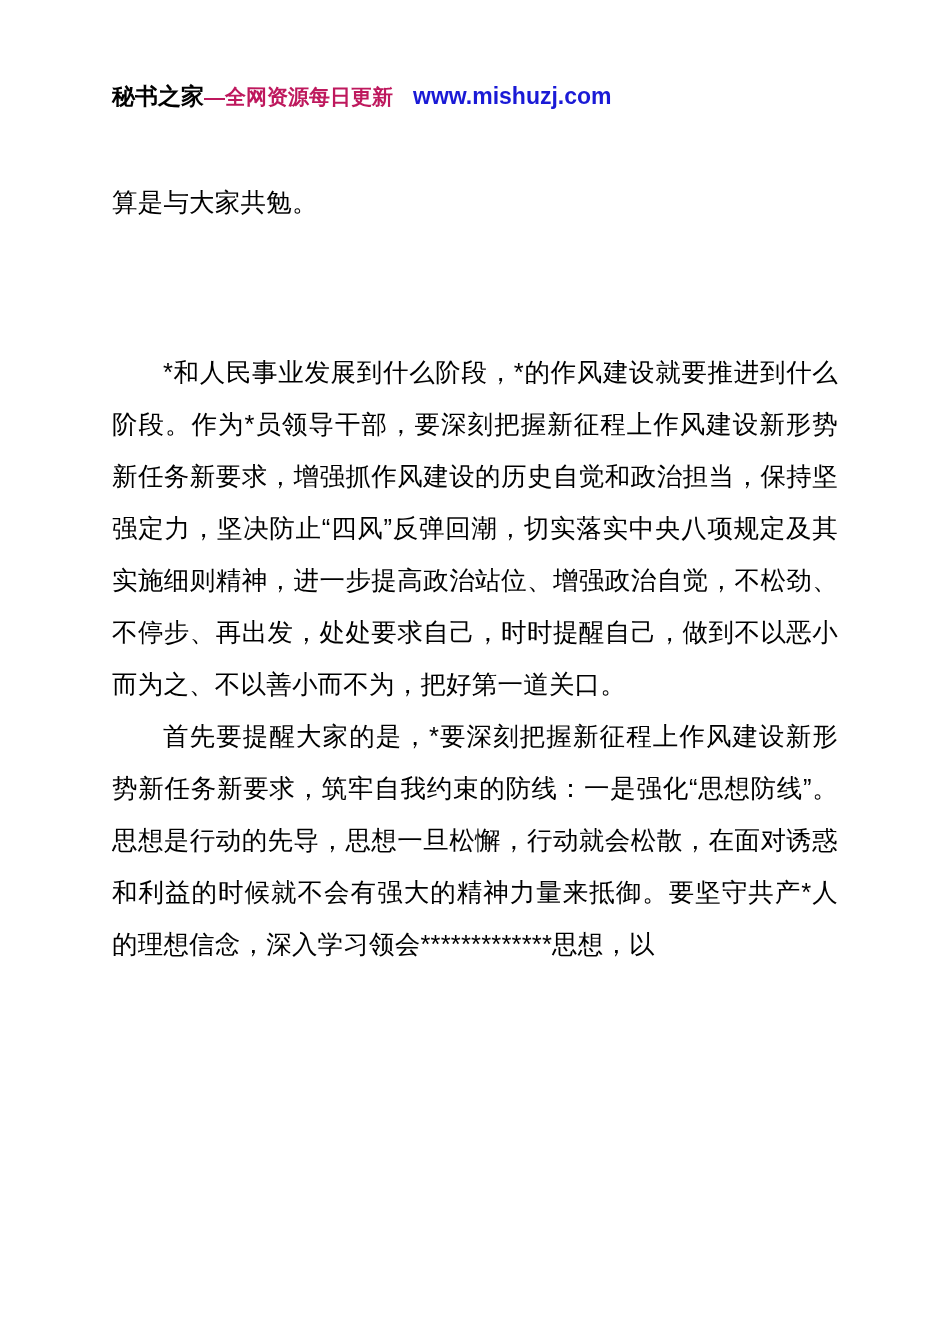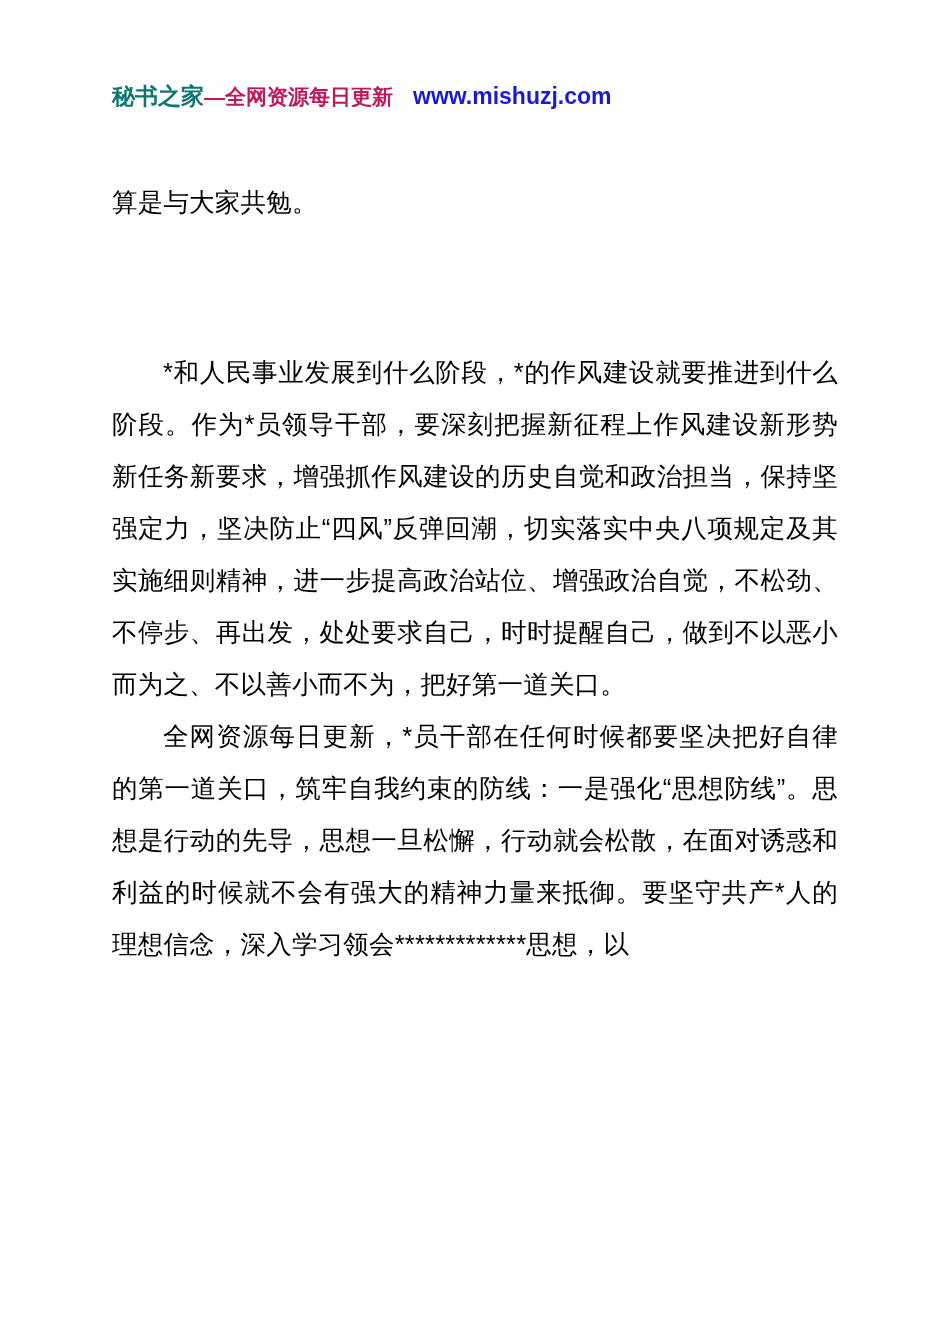--- a/index.html
+++ b/index.html
@@ -23,21 +23,21 @@
     position: relative;
   }
   .header-bar {
     padding-top: 82px;
     font-size: 22px;
     line-height: 1.3;
     white-space: nowrap;
     letter-spacing: 0px;
   }
   .brand {
-    color: #0f766e;
+    color: #000000;
     font-weight: bold;
     font-size: 23px;
   }
   .header-text {
     color: #be185d;
     font-weight: bold;
     font-size: 21px;
   }
   .header-url {
     color: #1a1ad6;
@@ -74,16 +74,16 @@
 <div class="page">
 
   <div class="header-bar">
     <span class="brand">秘书之家</span><span class="header-text">—全网资源每日更新</span><span class="header-url">www.mishuzj.com</span>
   </div>
 
   <div class="body-text">
     <p class="p-first">算是与大家共勉。</p>
     <div class="gap-block"></div>
     <p class="p-indent">*和人民事业发展到什么阶段，*的作风建设就要推进到什么阶段。作为*员领导干部，要深刻把握新征程上作风建设新形势新任务新要求，增强抓作风建设的历史自觉和政治担当，保持坚强定力，坚决防止“四风”反弹回潮，切实落实中央八项规定及其实施细则精神，进一步提高政治站位、增强政治自觉，不松劲、不停步、再出发，处处要求自己，时时提醒自己，做到不以恶小而为之、不以善小而不为，把好第一道关口。</p>
-    <p class="p-indent">全网资源每日更新，*员干部在任何时候都要坚决把好自律的第一道关口，筑牢自我约束的防线：一是强化“思想防线”。思想是行动的先导，思想一旦松懈，行动就会松散，在面对诱惑和利益的时候就不会有强大的精神力量来抵御。要坚守共产*人的理想信念，深入学习领会*************思想，以</p>
+    <p class="p-indent">首先要提醒大家的是，*要深刻把握新征程上作风建设新形势新任务新要求，筑牢自我约束的防线：一是强化“思想防线”。思想是行动的先导，思想一旦松懈，行动就会松散，在面对诱惑和利益的时候就不会有强大的精神力量来抵御。要坚守共产*人的理想信念，深入学习领会*************思想，以</p>
   </div>
 
 </div>
 
 </body></html>

